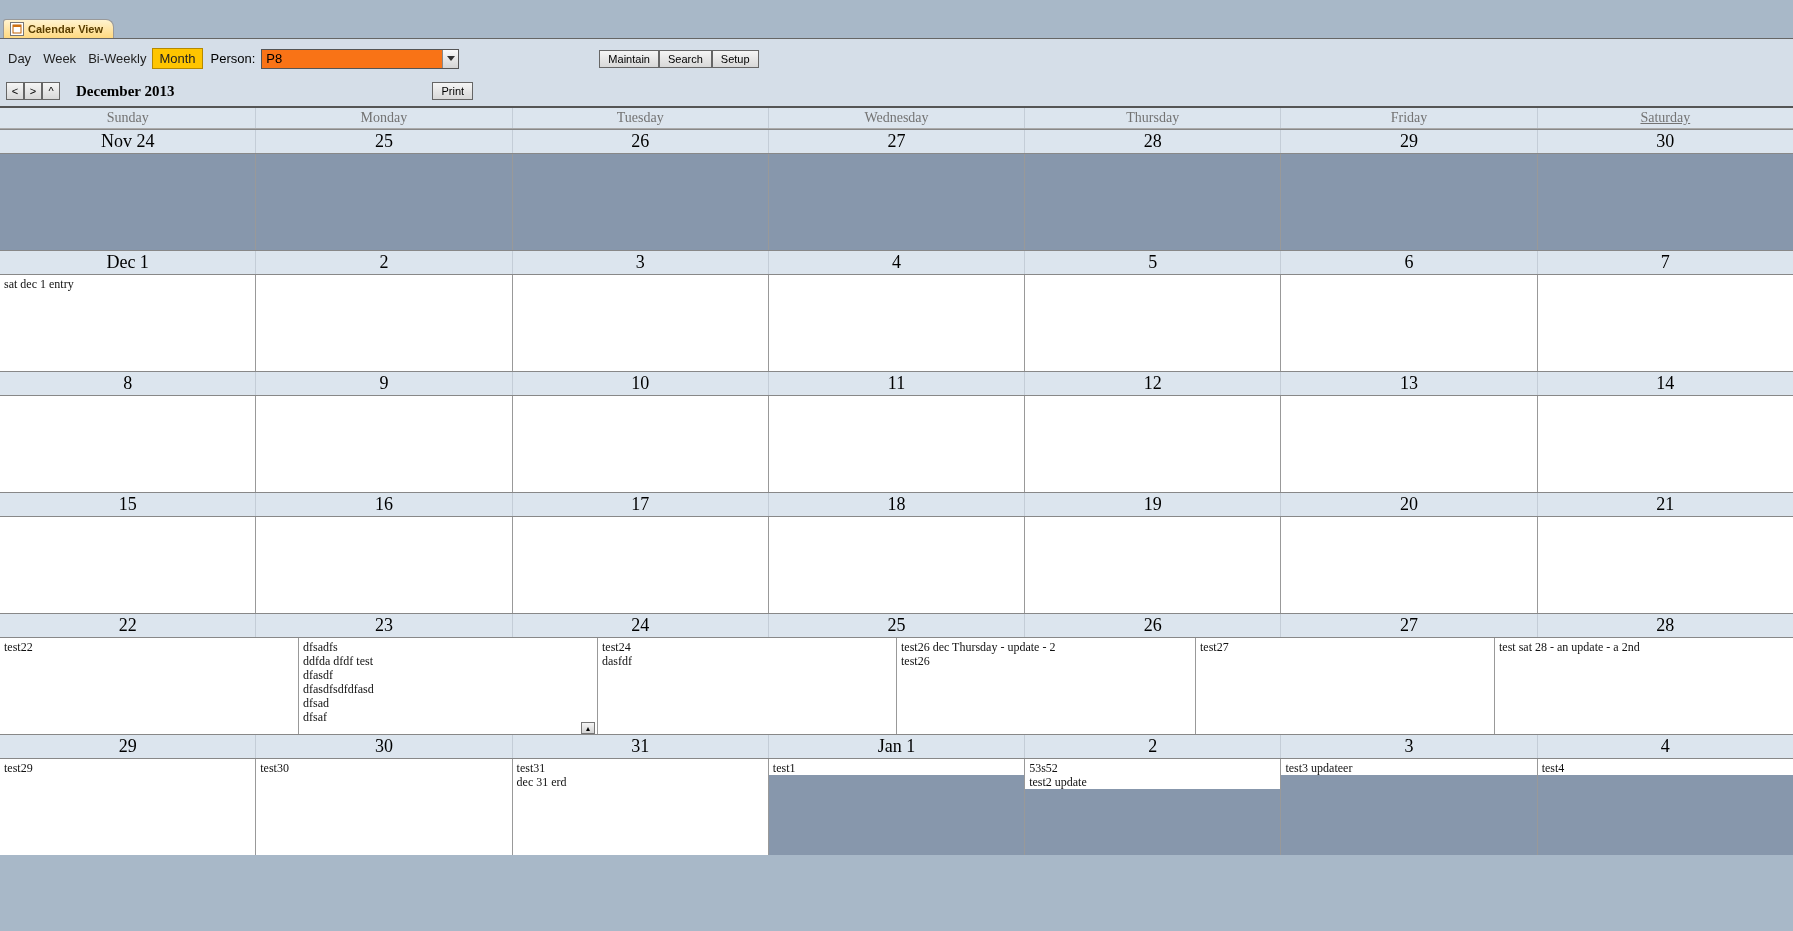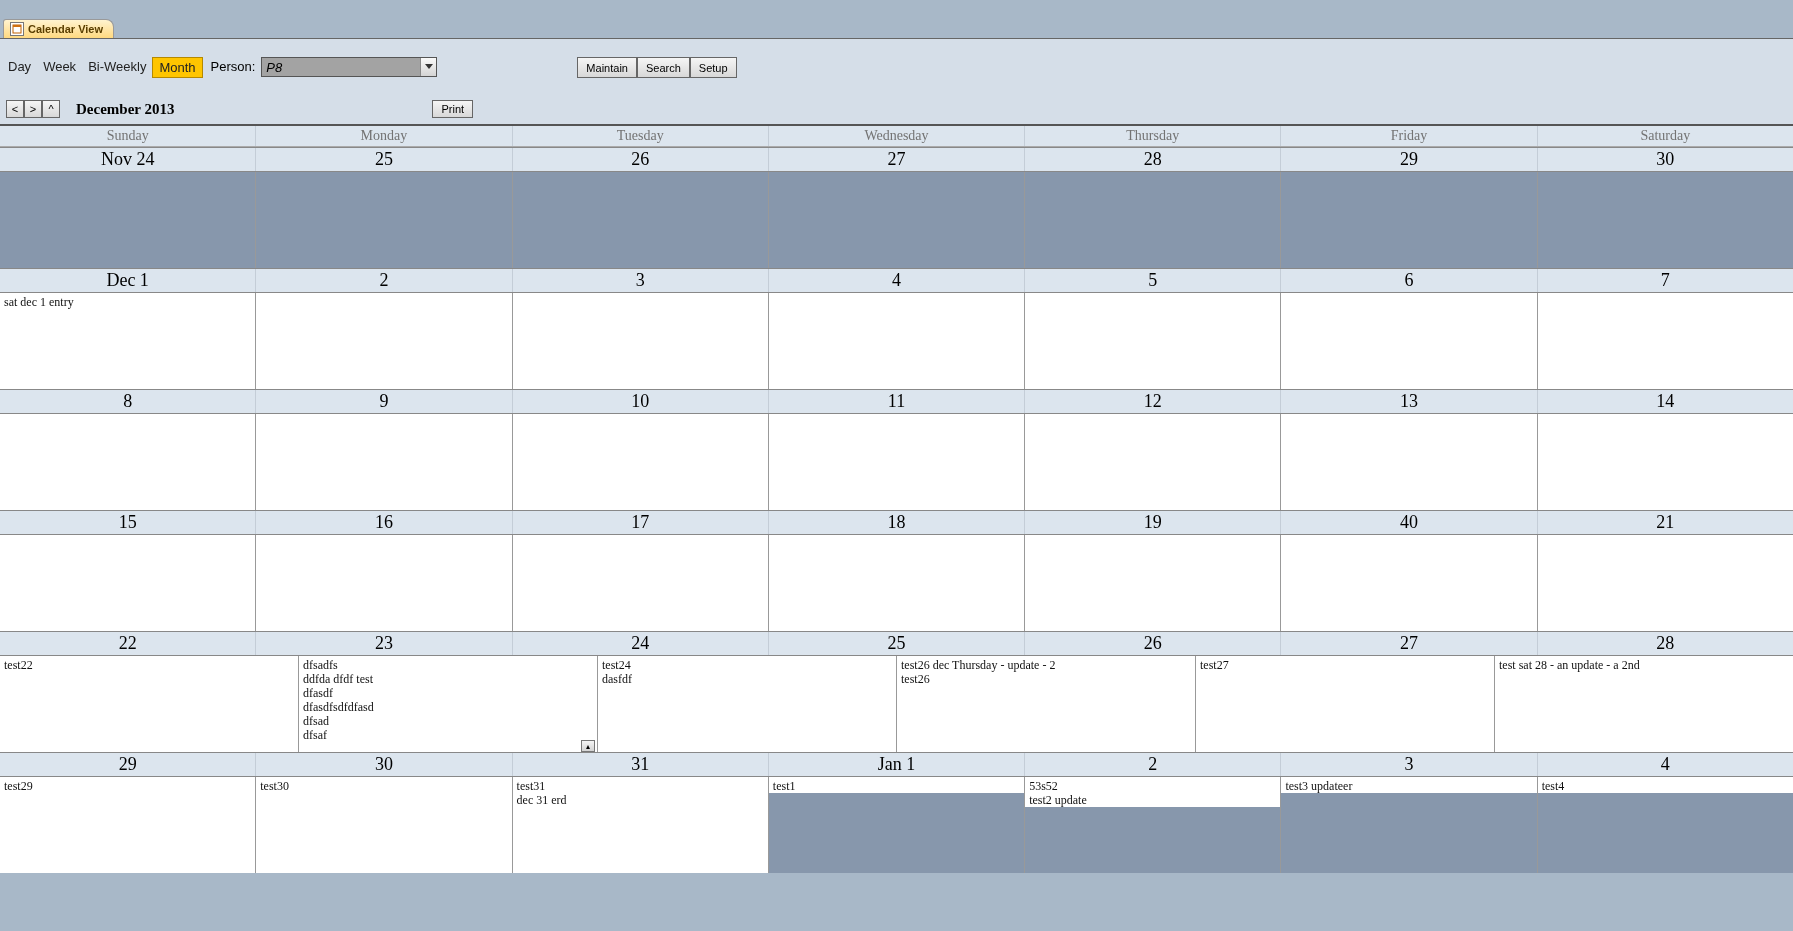--- a/index.html
+++ b/index.html
@@ -38,51 +38,51 @@
     justify-content: center;
   }
   .tab .icon svg { width:10px; height:10px; }
   .content {
     background: #d5dee8;
     border-top: 1px solid #666;
     padding: 0;
   }
   .toolbar {
     display: flex;
+    align-items: center;
     gap: 0;
-    padding: 18px 2px;
+    padding: 9px 2px;
     font-size: 13px;
   }
   .view-btn {
     padding: 2px 6px;
     color: #222;
     cursor: pointer;
     font-size: 13px;
   }
   .view-btn.active {
     background: #ffc500;
     border: 1px solid #b58900;
   }
   .toolbar-label {
     margin-left: 4px;
     padding: 2px 4px;
     font-size: 13px;
   }
   .person-select {
     margin-left: 2px;
-    width: 176px;
+    width: 198px;
     height: 20px;
-    background: #a3a3a3;
+    background: #f97316;
     border: 1px solid #555;
     display: flex;
     align-items: center;
     justify-content: space-between;
     padding-left: 4px;
     font-size: 13px;
-    font-style: italic;
   }
   .person-select .dd-btn {
     width: 16px; height: 18px;
     background: linear-gradient(#fafafa,#d4d4d4);
     border-left: 1px solid #888;
     display:flex; align-items:center; justify-content:center;
   }
   .btn {
     background: linear-gradient(#f5f5f5,#d8d8d8);
     border: 1px solid #666;
@@ -129,21 +129,21 @@
   }
   .weekday-header div {
     flex: 1;
     text-align: center;
     padding: 2px 0;
     font-family: Georgia, 'Times New Roman', serif;
     font-size: 14px;
     color: #737373;
     border-right: 1px solid #c4cdd7;
   }
-  .weekday-header div:last-child { border-right:none; }
+  .weekday-header div:last-child { border-right:none;text-decoration:underline; }
   
   .week-row {
     display: flex;
     flex-direction: column;
   }
   .date-row {
     display: flex;
     background: #dce5ee;
     border-top: 1px solid #888;
     border-bottom: 1px solid #888;
@@ -322,21 +322,21 @@
             <div class="event-cell"></div>
           </div>
         </div>
         <div class="week-row">
           <div class="date-row">
             <div class="date-cell">15</div>
             <div class="date-cell">16</div>
             <div class="date-cell">17</div>
             <div class="date-cell">18</div>
             <div class="date-cell">19</div>
-            <div class="date-cell">40</div>
+            <div class="date-cell">20</div>
             <div class="date-cell">21</div>
           </div>
           <div class="event-row" style="min-height: 96px;">
             <div class="event-cell"></div>
             <div class="event-cell"></div>
             <div class="event-cell"></div>
             <div class="event-cell"></div>
             <div class="event-cell"></div>
             <div class="event-cell"></div>
             <div class="event-cell"></div>

